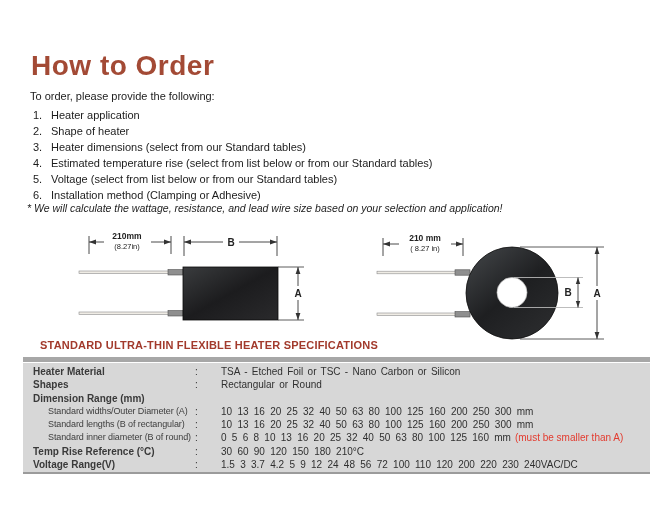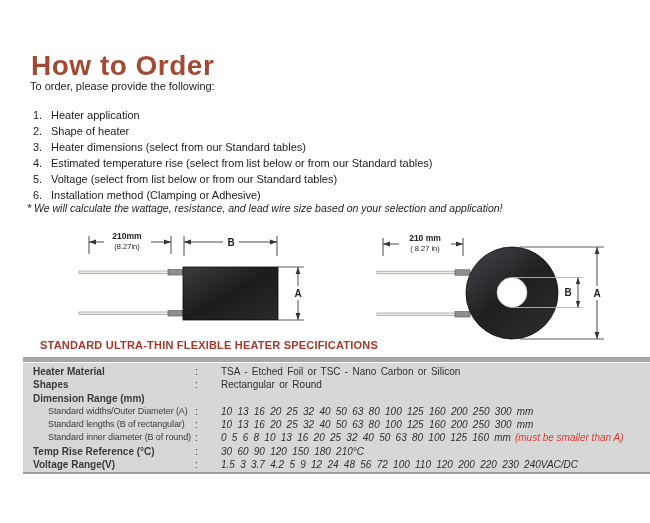--- a/index.html
+++ b/index.html
@@ -4,21 +4,21 @@
 <style>
   html,body{margin:0;padding:0;}
   body{
     width:650px;height:523px;position:relative;background:#ffffff;
     font-family:"Liberation Sans", sans-serif;color:#1f1f1f;overflow:hidden;
   }
   .abs{position:absolute;}
   .page-title{
     left:31px;top:50px;font-size:28px;font-weight:bold;color:#a34a35;letter-spacing:.5px;
   }
-  .intro{left:30px;top:80px;font-size:11px;color:#1c1c1c;}
+  .intro{left:30px;top:90px;font-size:11px;color:#1c1c1c;}
   .order-list{left:33px;top:107px;font-size:11px;color:#1c1c1c;}
   .order-item{display:flex;height:16px;line-height:16px;}
   .order-num{width:18px;}
   .footnote{left:27px;top:202px;font-size:10.5px;font-style:italic;color:#222;}
   .diagram-svg{left:55px;top:226px;}
   svg text{font-family:"Liberation Sans", sans-serif;fill:#222;}
   .dim-mm{font-size:8.5px;font-weight:bold;}
   .dim-in{font-size:7.5px;}
   .dim-letter{font-size:10px;font-weight:bold;}
   .specs-heading{
@@ -27,21 +27,21 @@
   .spec-table{left:23px;top:357px;width:627px;}
   .spec-topbar{height:5px;background:#a7a7a7;margin-bottom:1px;}
   .spec-body{
     background:#d7d7d7;border-bottom:2px solid #9b9b9b;padding:2px 0 1px 0;
   }
   .spec-row{display:flex;height:13.3px;line-height:13.3px;font-size:10px;color:#333;white-space:nowrap;align-items:center;}
   .spec-label{width:172px;padding-left:10px;box-sizing:border-box;font-weight:bold;color:#3a3a3a;overflow:visible;}
   .spec-row.indent .spec-label{padding-left:25px;font-weight:normal;font-size:9px;letter-spacing:-0.1px;color:#3d3d3d;}
   .spec-colon{width:14px;}
   .spec-value{flex:1;word-spacing:1.5px;color:#303030;margin-left:12px;}
-  .spec-value.nums{word-spacing:2.5px;font-style:italic;}
+  .spec-value.nums{word-spacing:2.5px;}
   .spec-note{color:#e33b2f;margin-left:4px;word-spacing:0;}
 </style>
 </head>
 <body>
 
 <div class="abs page-title">How to Order</div>
 <div class="abs intro">To order, please provide the following:</div>
 
 <div class="abs order-list">
   <div class="order-item">

